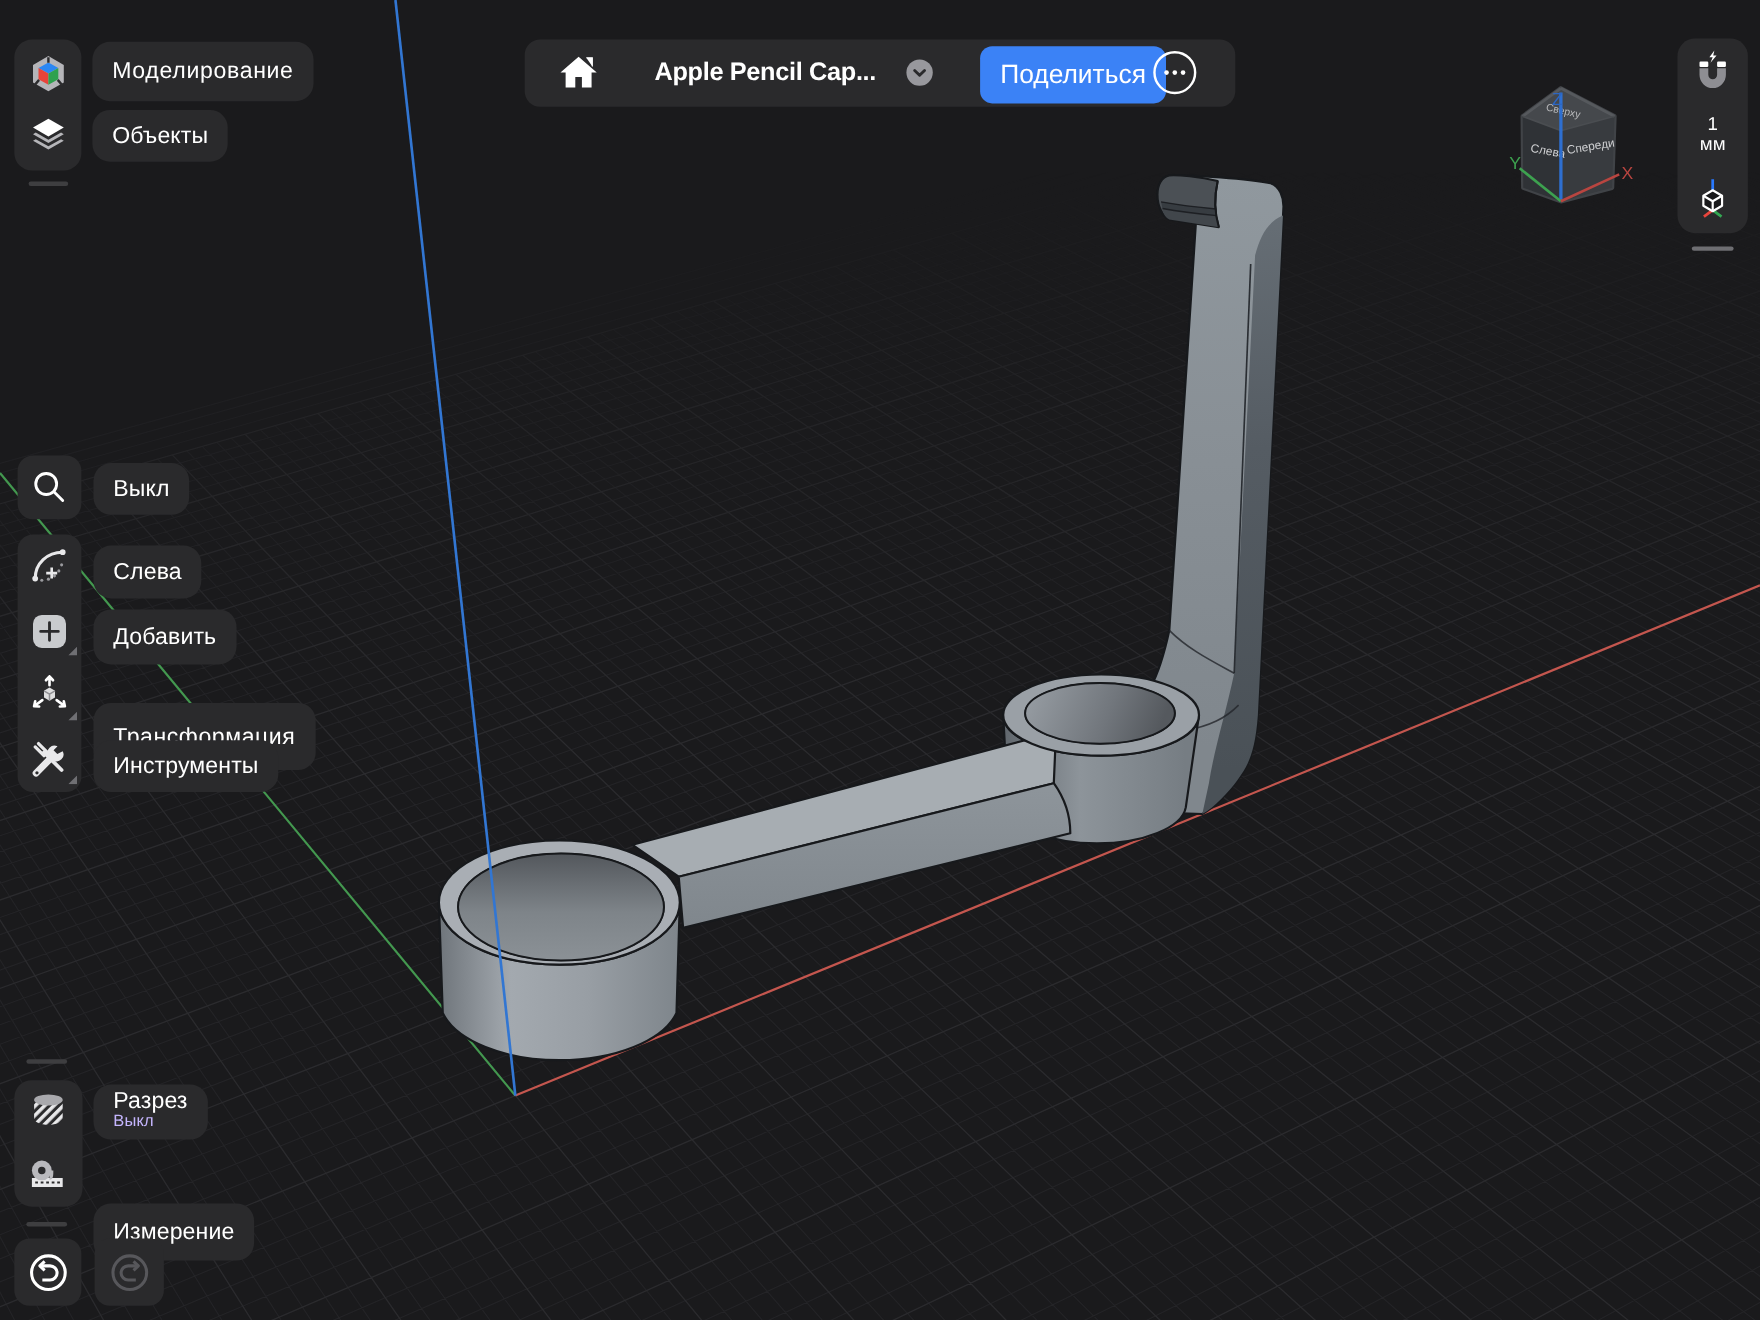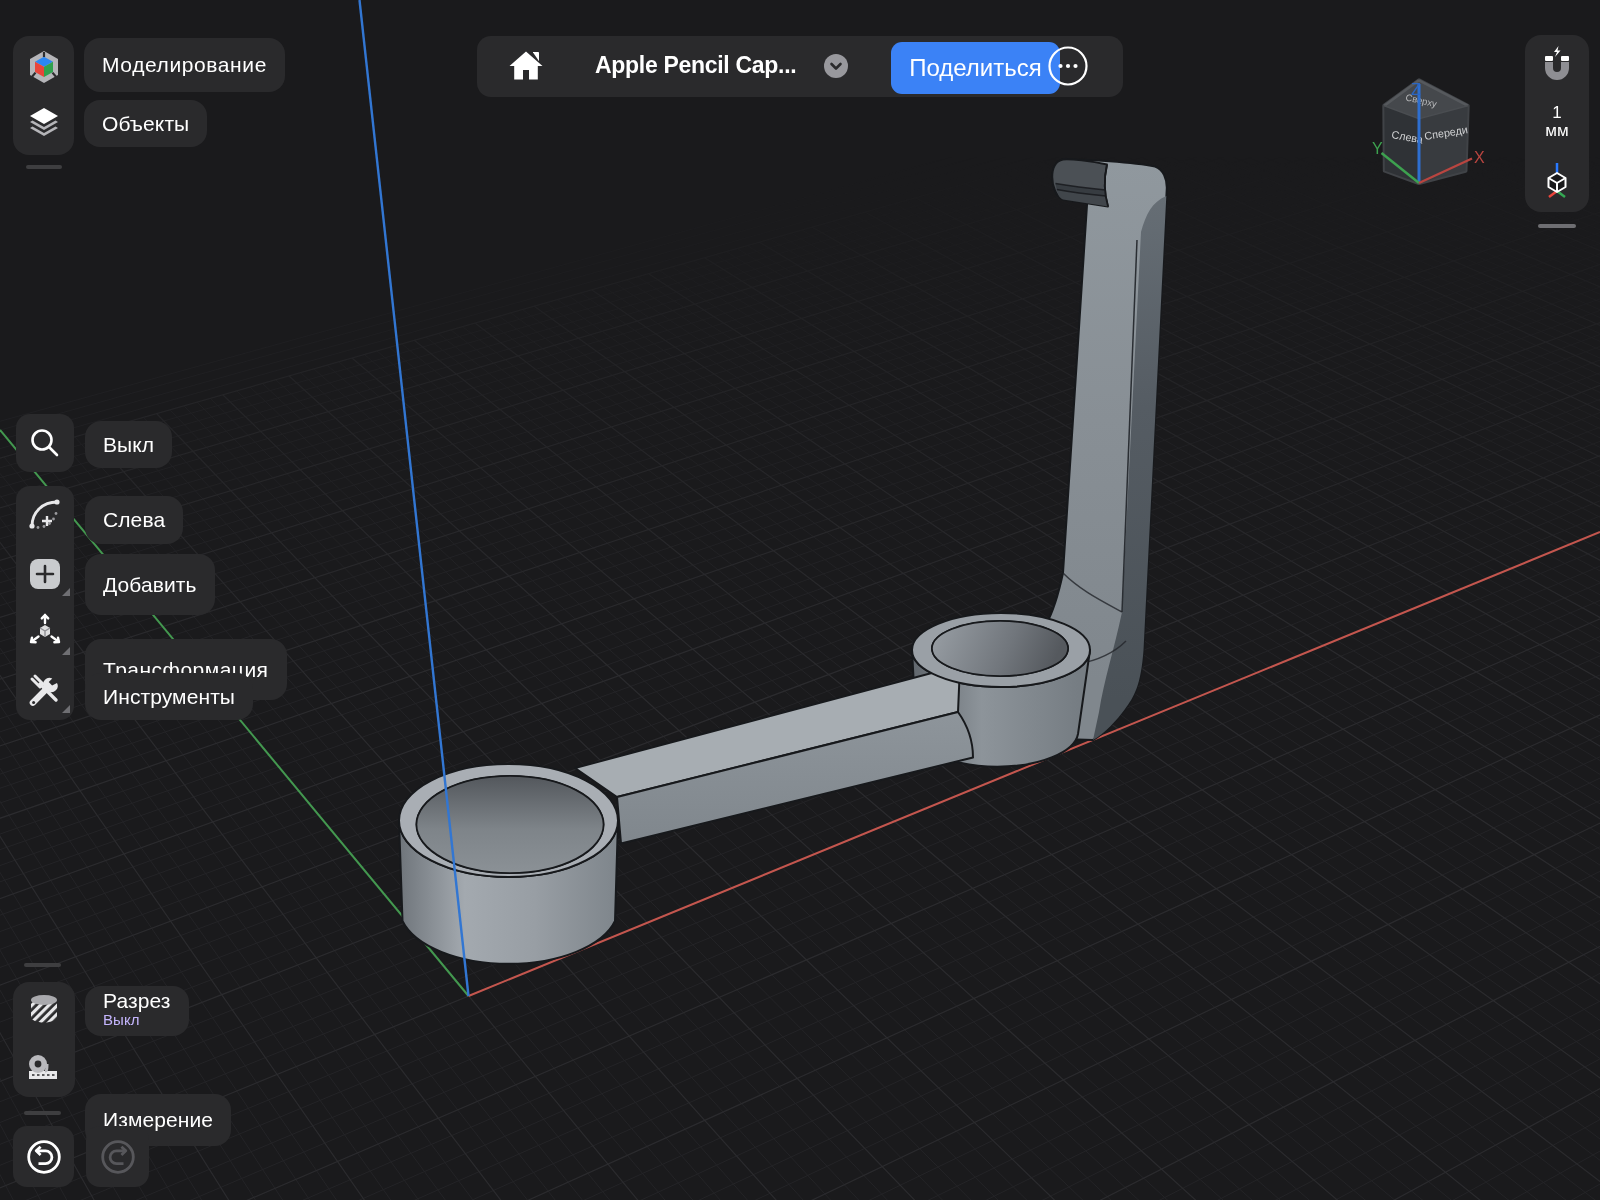--- a/index.html
+++ b/index.html
@@ -142,21 +142,21 @@
   </div>
 <div class="ico" style="left:26px;top:670px;width:38px;height:38px">
 <svg width="38" height="38" viewBox="0 0 38 38">
 <path d="M6 9l8 8M9 6l8 8" stroke="#e8e8ea" stroke-width="3" stroke-linecap="round"></path>
 <path d="M14 14L30 30" stroke="#e8e8ea" stroke-width="3.4" stroke-linecap="round"></path>
 <path d="M31 13a6.2 6.2 0 0 1-8.5 8.3L9 35a3.1 3.1 0 0 1-4.4-4.4L18 17a6.2 6.2 0 0 1 8.3-8.5l-3.6 3.6l3.4 3.4Z" fill="#e8e8ea"></path>
 <circle cx="7.6" cy="32.6" r="1.5" fill="#2a2a2c"></circle>
 </svg>
   </div>
 <div class="pill" style="left:85px;top:496px;height:48px">Слева</div>
-<div class="pill" style="left:85px;top:554px;height:61px">Добавить</div>
+<div class="pill" style="left:85px;top:554px;height:50px">Добавить</div>
 <div class="pill" style="left:85px;top:639px;height:61px;letter-spacing:.5px">Трансформация</div>
 <div class="pill" style="left:85px;top:673px;height:47px">Инструменты</div>
 <svg class="abs" style="left:62px;top:588px" width="8" height="8">
     <path d="M8 0v8H0Z" fill="#6f6f73"></path>
   </svg>
 <svg class="abs" style="left:62px;top:647px" width="8" height="8">
     <path d="M8 0v8H0Z" fill="#6f6f73"></path>
   </svg>
 <svg class="abs" style="left:62px;top:705px" width="8" height="8">
     <path d="M8 0v8H0Z" fill="#6f6f73"></path>

